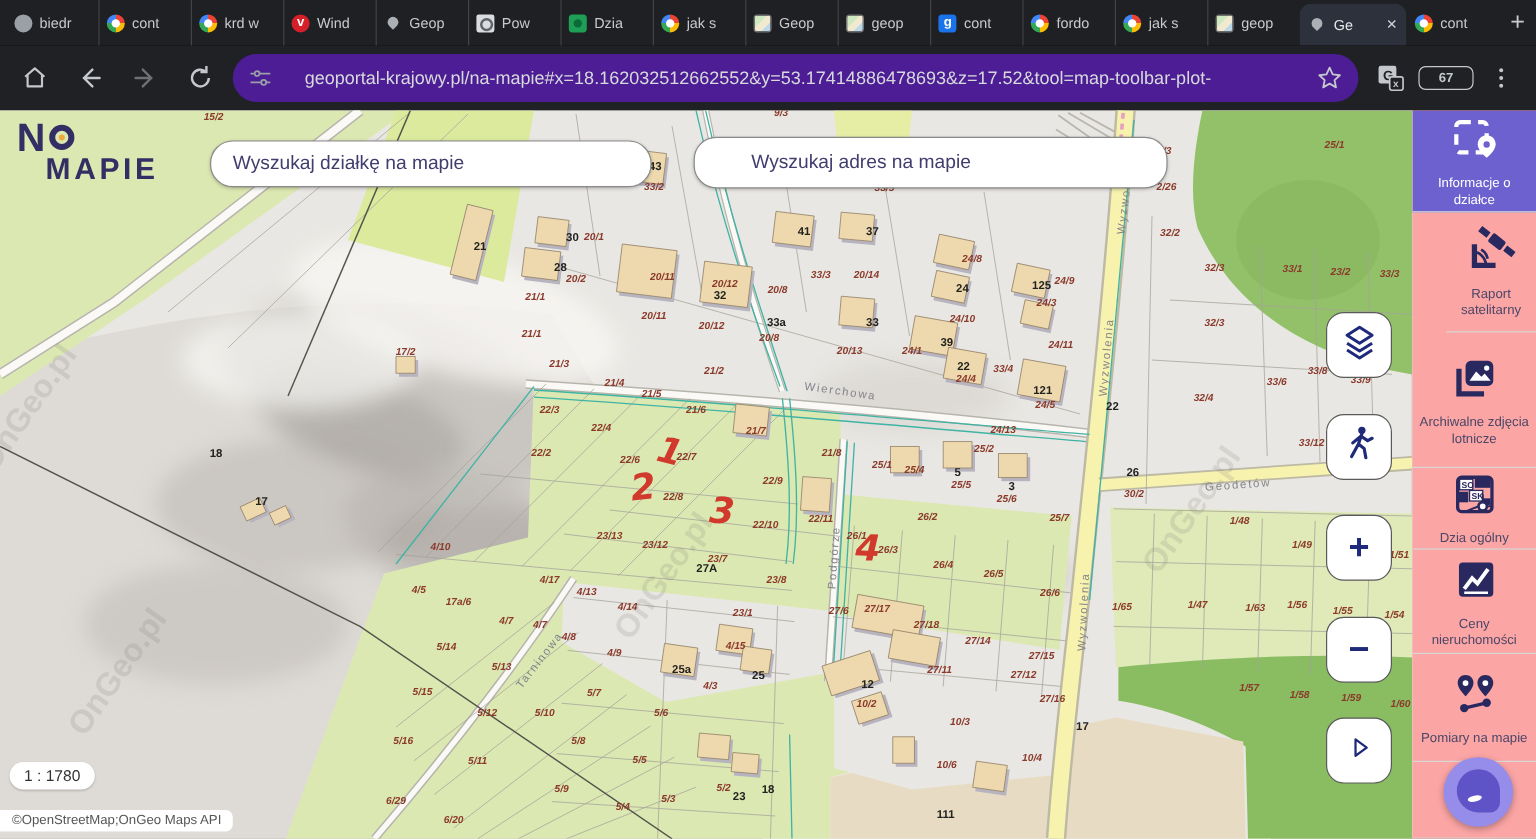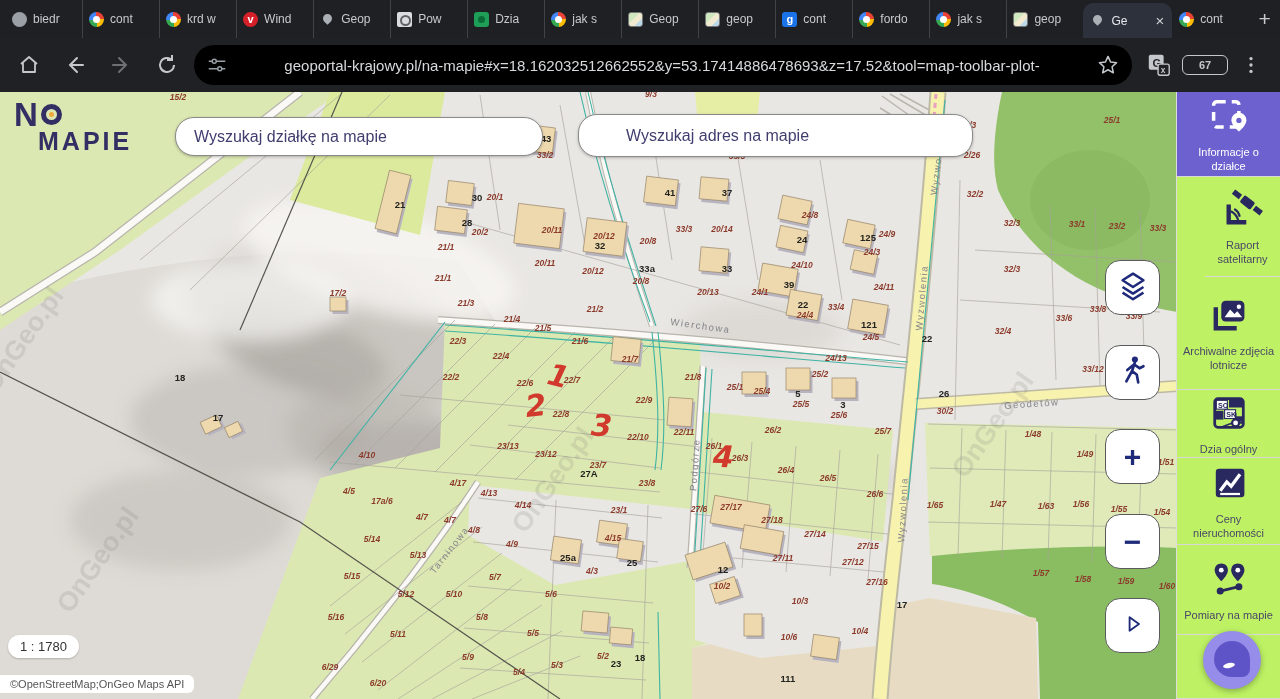--- a/index.html
+++ b/index.html
@@ -26,41 +26,41 @@
   .fav-photo{background:#dadce0;border-radius:2px;}
   .fav-photo::after{content:"";position:absolute;left:3px;top:3px;width:7px;height:7px;border:2px solid #5f6368;border-radius:50%;}
   .fav-green{background:#1e9e57;}
   .fav-green::after{content:"";position:absolute;inset:4px;background:#0b6b38;border-radius:50%;}
   .fav-map{background:linear-gradient(135deg,#cfe8c0 0 40%,#f2ead0 40% 70%,#bcd9ea 70%);border:1px solid #777;box-sizing:border-box;}
   .fav-blue{background:#1a73e8;}
   .fav-blue::after{content:"g";position:absolute;inset:0;color:#fff;font-size:11px;font-weight:bold;text-align:center;line-height:14px;}
   
   .toolbar{height:54px;background:#202124;display:flex;align-items:center;padding:0 10px;gap:8px;}
   .tbtn{width:38px;height:38px;display:flex;align-items:center;justify-content:center;border-radius:50%;cursor:pointer;flex:0 0 auto;}
-  .omnibox{flex:1;height:40px;background:#000000;border-radius:20px;display:flex;align-items:center;padding:0 12px;gap:26px;min-width:0;cursor:text;text-align:center;}
+  .omnibox{flex:1;height:40px;background:#4c1d95;border-radius:20px;display:flex;align-items:center;padding:0 12px;gap:26px;min-width:0;cursor:text;}
   .urltext{color:#d7d9dc;font-size:15px;white-space:nowrap;overflow:hidden;flex:1;}
   .badge67{border:1.6px solid #c4c7cb;border-radius:6px;color:#c4c7cb;font-size:11px;font-weight:bold;padding:3px 16px;}
   
   .content{position:absolute;top:92px;left:0;width:1280px;height:607px;display:flex;}
   .map{position:relative;width:1177px;height:607px;overflow:hidden;background:#e9e7e3;}
   .map svg.base{position:absolute;left:0;top:0;}
   
   .logo{position:absolute;left:14px;top:6px;color:#332e63;}
   .logo .l1{font-size:33px;font-weight:bold;display:flex;align-items:center;gap:3px;line-height:1;}
   .ring{width:21px;height:21px;border:5px solid #332e63;border-radius:50%;position:relative;box-sizing:border-box;}
   .ring::after{content:"";position:absolute;inset:3px;background:#f0a93c;border-radius:50%;}
   .logo .l2{font-size:25px;font-weight:bold;letter-spacing:3px;margin:-4px 0 0 24px;}
   .searchpill{position:absolute;background:#fff;border:1px solid #8a8a8a;border-radius:19px;display:flex;align-items:center;padding:0 18px;color:#413d6e;font-size:16px;box-shadow:0 1px 3px rgba(0,0,0,.25);cursor:text;}
   .ctrls{position:absolute;right:16px;top:168px;width:55px;}
   .ctrl{position:absolute;left:0;width:55px;height:55px;background:#fff;border:1.5px solid #5a5a5a;border-radius:15px;display:flex;align-items:center;justify-content:center;cursor:pointer;box-sizing:border-box;}
   .ctrl .glyph{font-size:30px;color:#1f2a7a;font-weight:bold;line-height:1;}
   .scalepill{position:absolute;left:8px;top:543px;background:#fff;border-radius:12px;padding:4px 12px;font-size:13px;color:#333;box-shadow:0 1px 2px rgba(0,0,0,.2);}
   .attrib{position:absolute;left:0;top:583px;background:#fff;border-radius:0 6px 6px 0;padding:3px 10px;font-size:11px;color:#555;}
   
-  .sidebar{width:103px;height:607px;background:#bef264;border-left:1px solid #ddd;display:flex;flex-direction:column;overflow:hidden;}
+  .sidebar{width:103px;height:607px;background:#fca5a5;border-left:1px solid #ddd;display:flex;flex-direction:column;overflow:hidden;}
   .sbitem{display:flex;flex-direction:column;align-items:center;justify-content:center;gap:4px;border-bottom:1px solid #d8d8d8;cursor:pointer;text-align:center;flex:0 0 auto;box-sizing:border-box;padding:4px 3px;}
   .sbitem .sblabel{font-size:11px;color:#4a4767;line-height:1.25;}
   .sbitem.active{background:#6c61cf;}
   .sbitem.active .sblabel{color:#fff;}
   .sbicon{width:44px;height:44px;flex:0 0 auto;}
   .chat{position:absolute;right:19px;bottom:10px;width:58px;height:58px;border-radius:50%;background:#968ce9;box-shadow:0 2px 6px rgba(0,0,0,.3);cursor:pointer;z-index:5;}
   .chat-bubble{position:absolute;left:11px;top:10px;width:36px;height:36px;border-radius:50% 50% 8px 50%;background:#5e54c8;}
   .chat-bubble::after{content:"";position:absolute;left:9px;bottom:9px;width:12px;height:5px;border-radius:50%;background:#fff;transform:rotate(-12deg);}
   
   .t-par{font:italic bold 8.5px "Liberation Sans",sans-serif;fill:#8b3a2b;text-anchor:middle;}

